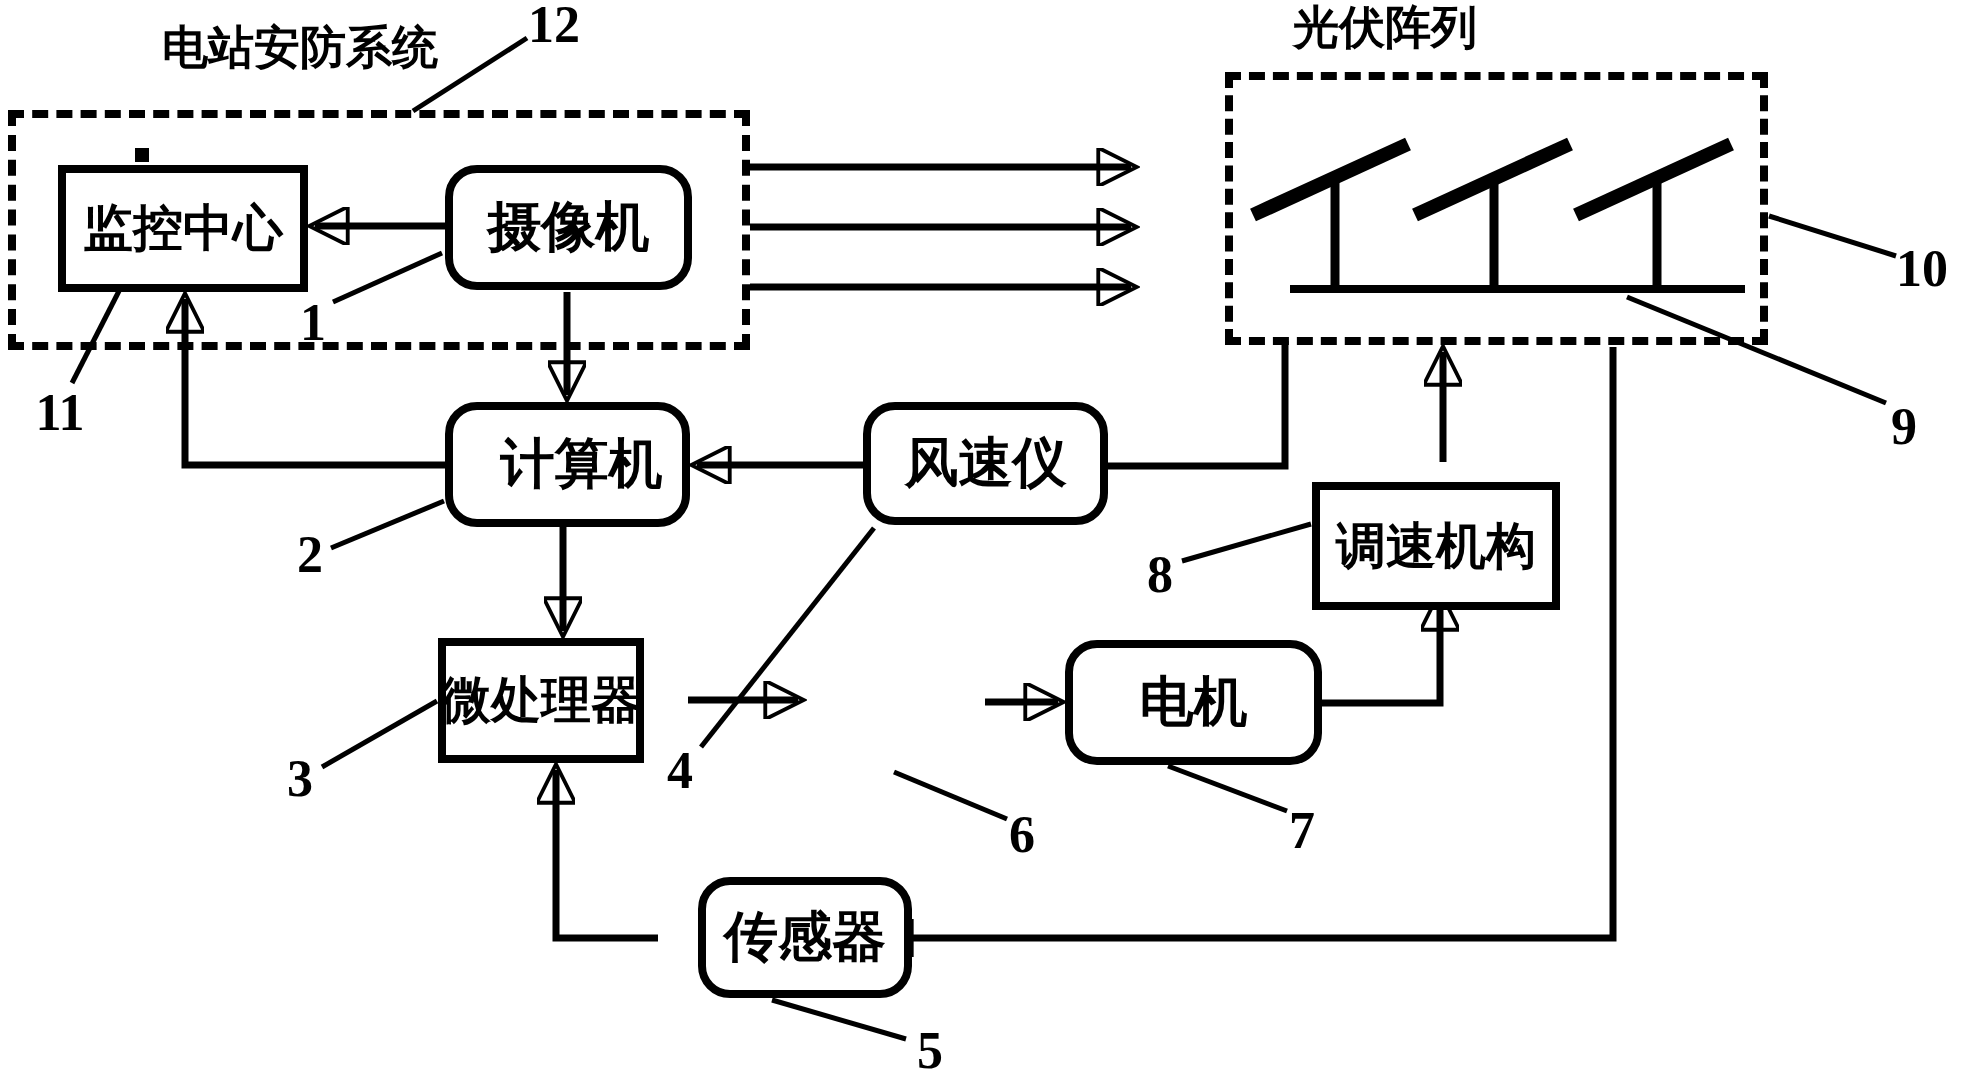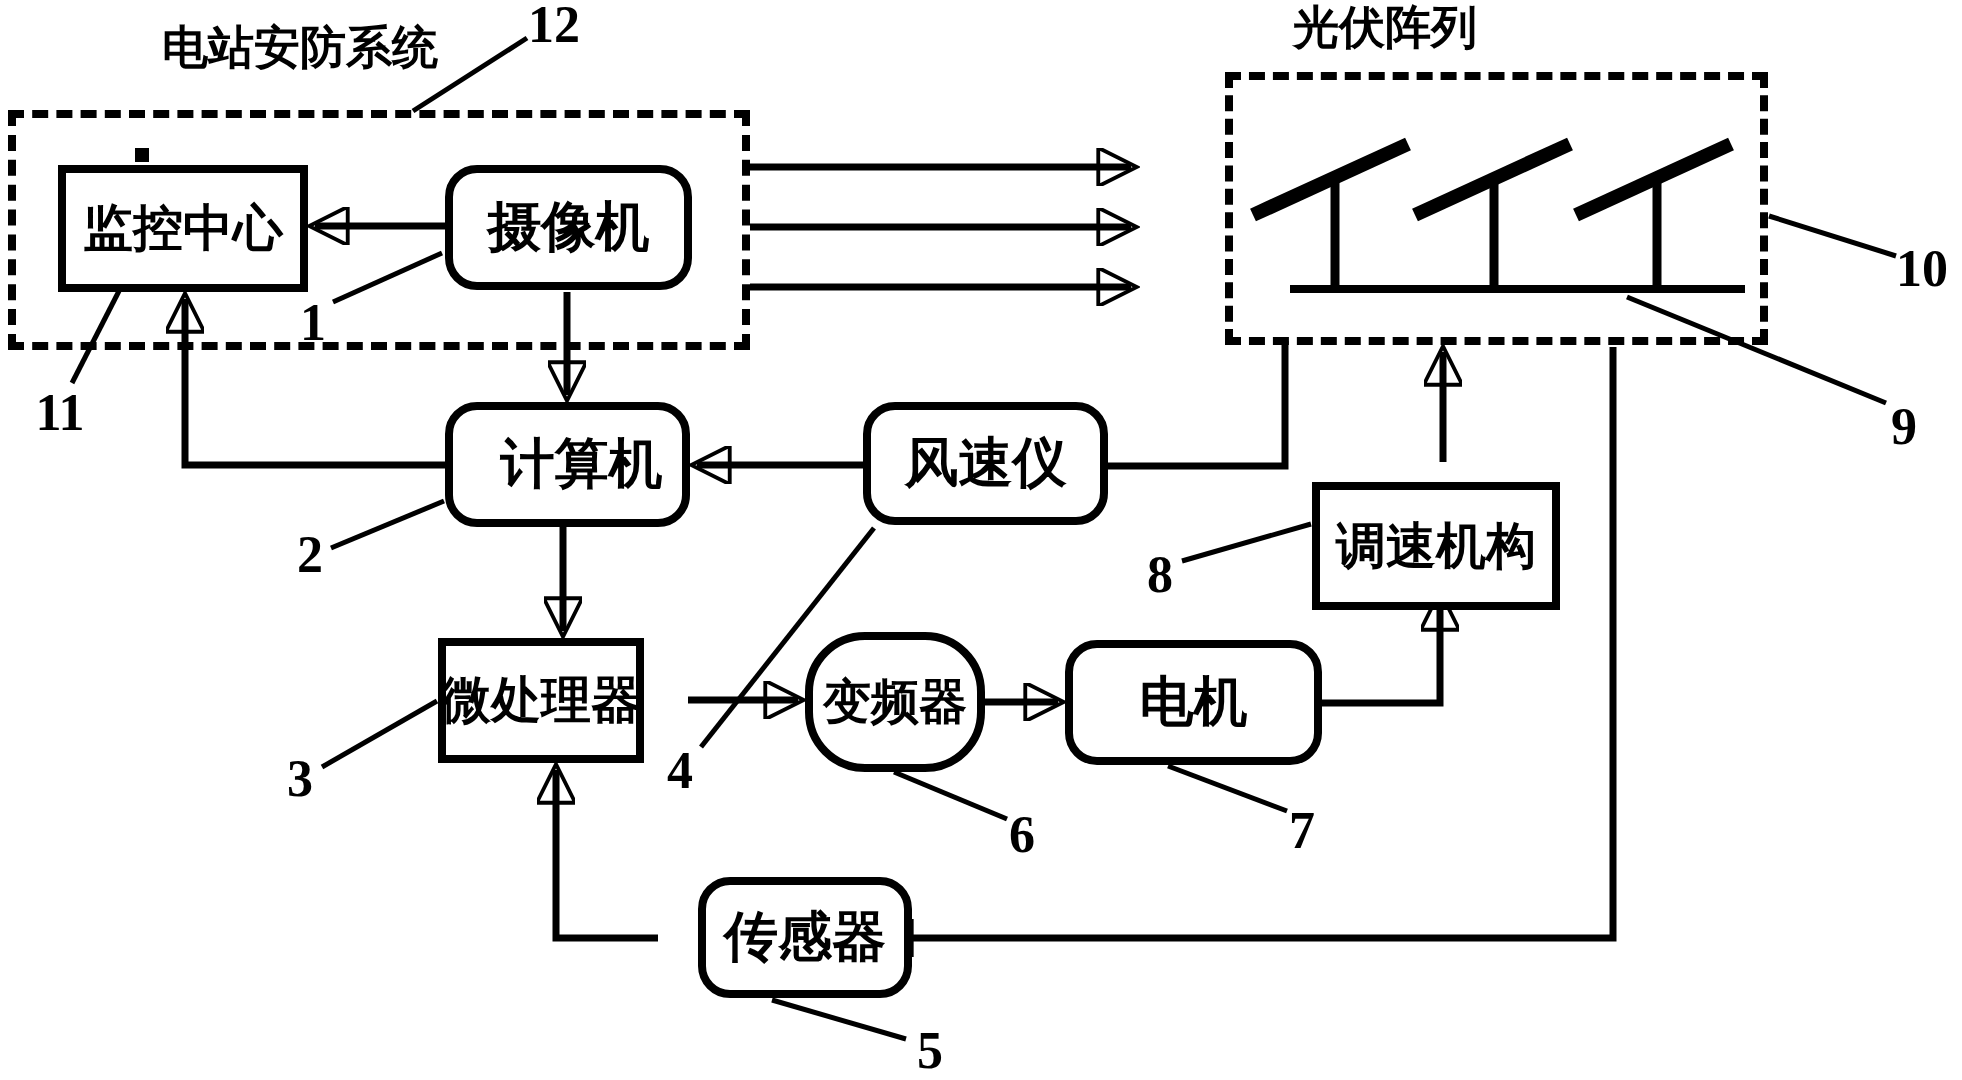--- a/index.html
+++ b/index.html
@@ -117,21 +117,20 @@
   <div class="block fs4" style="left:58px; top:165px; width:250px; height:127px;">监控中心</div>
 
   <div class="block fs3" style="left:445px; top:165px; width:247px; height:125px;">摄像机</div>
 
   <div class="block fs3" style="left:445px; top:402px; width:245px; height:125px;padding-left:28px;">计算机</div>
 
   <div class="block fs3" style="left:863px; top:402px; width:245px; height:123px;">风速仪</div>
 
   <div class="block fs4" style="left:438px; top:638px; width:206px; height:125px;">微处理器</div>
 
-  <div class="block" style="left:805px; top:632px; width:180px; height:140px; border-radius:60px; font-size:48px;">变频器</div>
 
   <div class="block fs3" style="left:1065px; top:640px; width:257px; height:125px;">电机</div>
 
   <div class="block fs4" style="left:1312px; top:462px; width:248px; height:128px;margin-top:20px;">调速机构</div>
 
   <div class="block fs3" style="left:658px; top:877px; width:214px; height:121px;margin-left:40px;">传感器</div>
 
   <div class="callout" style="left:313px;  top:322px;">1</div>
   <div class="callout" style="left:310px;  top:554px;">2</div>
   <div class="callout" style="left:300px;  top:778px;">3</div>

